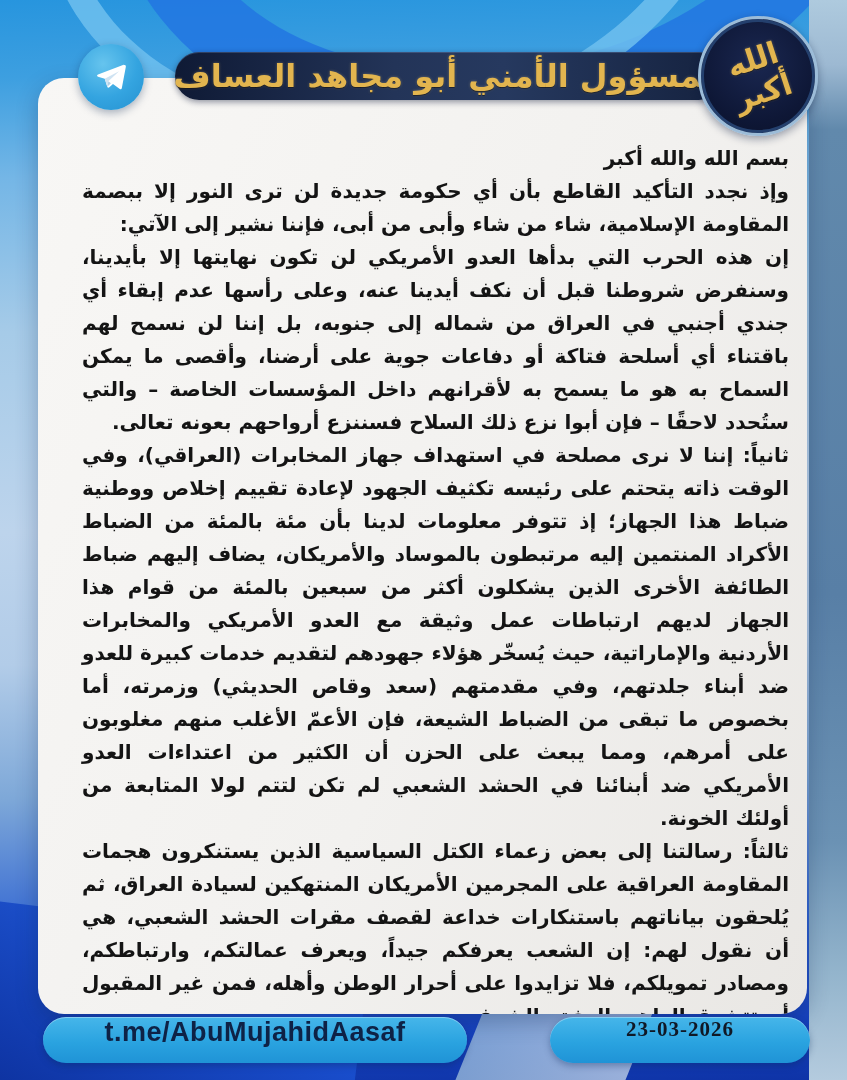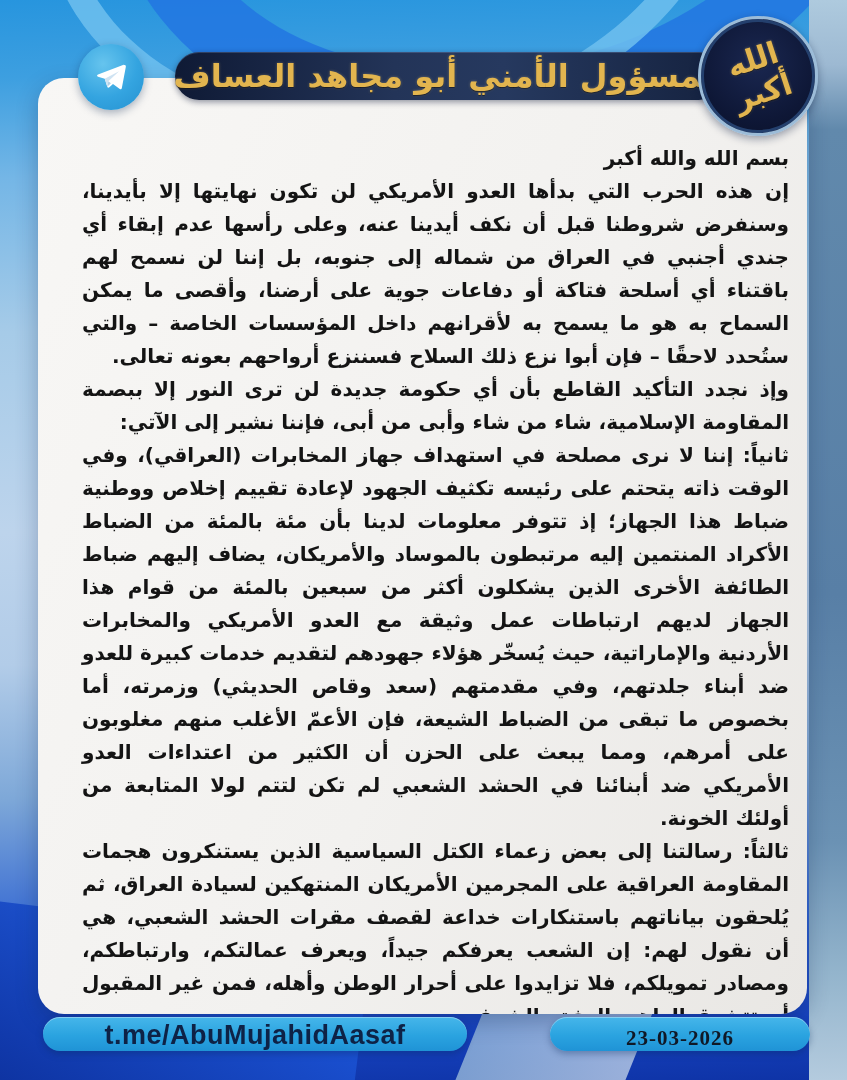--- a/index.html
+++ b/index.html
@@ -98,24 +98,24 @@
     display:flex; align-items:center; justify-content:center;
   }
   .emblem-text {
     display:block; width:74px;
     font-size:30px; line-height:34px; font-weight:700;
     text-align:center; transform:rotate(-18deg);
   }
 
   
   .pill {
-    position:absolute; top:1017px; height:34px; border-radius:23px;
+    position:absolute; top:1017px; height:46px; border-radius:23px;
     background:linear-gradient(180deg,#46b6ea 0%,#2aa3e0 55%,#1f93d6 100%);
     box-shadow:0 3px 7px rgba(10,40,90,.35), inset 0 1px 0 rgba(255,255,255,.35);
-    display:flex; align-items:flex-end; justify-content:center;
+    display:flex; align-items:flex-start; justify-content:center;
   }
   .link-pill { left:43px; width:424px; }
   .date-pill { left:550px; width:260px; }
   .link-pill span {
     font-family:"Liberation Sans", sans-serif;
     font-size:27px; font-weight:700; color:#0e2246; letter-spacing:.5px;
   }
   .date-pill span {
     font-family:"Liberation Serif", serif;
     font-size:21px; font-weight:700; color:#101826; letter-spacing:1px;
@@ -128,22 +128,22 @@
 
   <div class="bg-arc1"></div>
   <div class="bg-arc2"></div>
   <div class="bg-bottom-left"></div>
   <div class="bg-bottom-wedge"></div>
   <div class="bg-right-band"></div>
 
   <div class="card">
     <div class="card-text">
       <p class="bismillah">بسم الله والله أكبر</p>
+      <p>وإذ نجدد التأكيد القاطع بأن أي حكومة جديدة لن ترى النور إلا ببصمة المقاومة الإسلامية، شاء من شاء وأبى من أبى، فإننا نشير إلى الآتي:</p>
       <p>إن هذه الحرب التي بدأها العدو الأمريكي لن تكون نهايتها إلا بأيدينا، وسنفرض شروطنا قبل أن نكف أيدينا عنه، وعلى رأسها عدم إبقاء أي جندي أجنبي في العراق من شماله إلى جنوبه، بل إننا لن نسمح لهم باقتناء أي أسلحة فتاكة أو دفاعات جوية على أرضنا، وأقصى ما يمكن السماح به هو ما يسمح به لأقرانهم داخل المؤسسات الخاصة – والتي ستُحدد لاحقًا – فإن أبوا نزع ذلك السلاح فسننزع أرواحهم بعونه تعالى.</p>
-      <p>وإذ نجدد التأكيد القاطع بأن أي حكومة جديدة لن ترى النور إلا ببصمة المقاومة الإسلامية، شاء من شاء وأبى من أبى، فإننا نشير إلى الآتي:</p>
       <p>ثانياً: إننا لا نرى مصلحة في استهداف جهاز المخابرات (العراقي)، وفي الوقت ذاته يتحتم على رئيسه تكثيف الجهود لإعادة تقييم إخلاص ووطنية ضباط هذا الجهاز؛ إذ تتوفر معلومات لدينا بأن مئة بالمئة من الضباط الأكراد المنتمين إليه مرتبطون بالموساد والأمريكان، يضاف إليهم ضباط الطائفة الأخرى الذين يشكلون أكثر من سبعين بالمئة من قوام هذا الجهاز لديهم ارتباطات عمل وثيقة مع العدو الأمريكي والمخابرات الأردنية والإماراتية، حيث يُسخّر هؤلاء جهودهم لتقديم خدمات كبيرة للعدو ضد أبناء جلدتهم، وفي مقدمتهم (سعد وقاص الحديثي) وزمرته، أما بخصوص ما تبقى من الضباط الشيعة، فإن الأعمّ الأغلب منهم مغلوبون على أمرهم، ومما يبعث على الحزن أن الكثير من اعتداءات العدو الأمريكي ضد أبنائنا في الحشد الشعبي لم تكن لتتم لولا المتابعة من أولئك الخونة.</p>
       <p>ثالثاً: رسالتنا إلى بعض زعماء الكتل السياسية الذين يستنكرون هجمات المقاومة العراقية على المجرمين الأمريكان المنتهكين لسيادة العراق، ثم يُلحقون بياناتهم باستنكارات خداعة لقصف مقرات الحشد الشعبي، هي أن نقول لهم: إن الشعب يعرفكم جيداً، ويعرف عمالتكم، وارتباطكم، ومصادر تمويلكم، فلا تزايدوا على أحرار الوطن وأهله، فمن غير المقبول أن تتشدق العاهر بالعفة والشرف.</p>
 
     </div>
   </div>
 
   <div class="tg-badge">
     <span>
       <svg viewBox="0 0 48 48" width="38" height="38" aria-hidden="true">
         <path fill="#ffffff" d="M40.8 10.7 7.6 23.5c-1.6.62-1.55 2.2.1 2.72l8.4 2.6 3.2 9.9c.46 1.4 1.6 1.63 2.6.72l4.6-4.2 8.6 6.3c1.2.82 2.3.3 2.6-1.2l5-26.6c.38-2-.8-2.9-2.9-2.04Z"></path>

